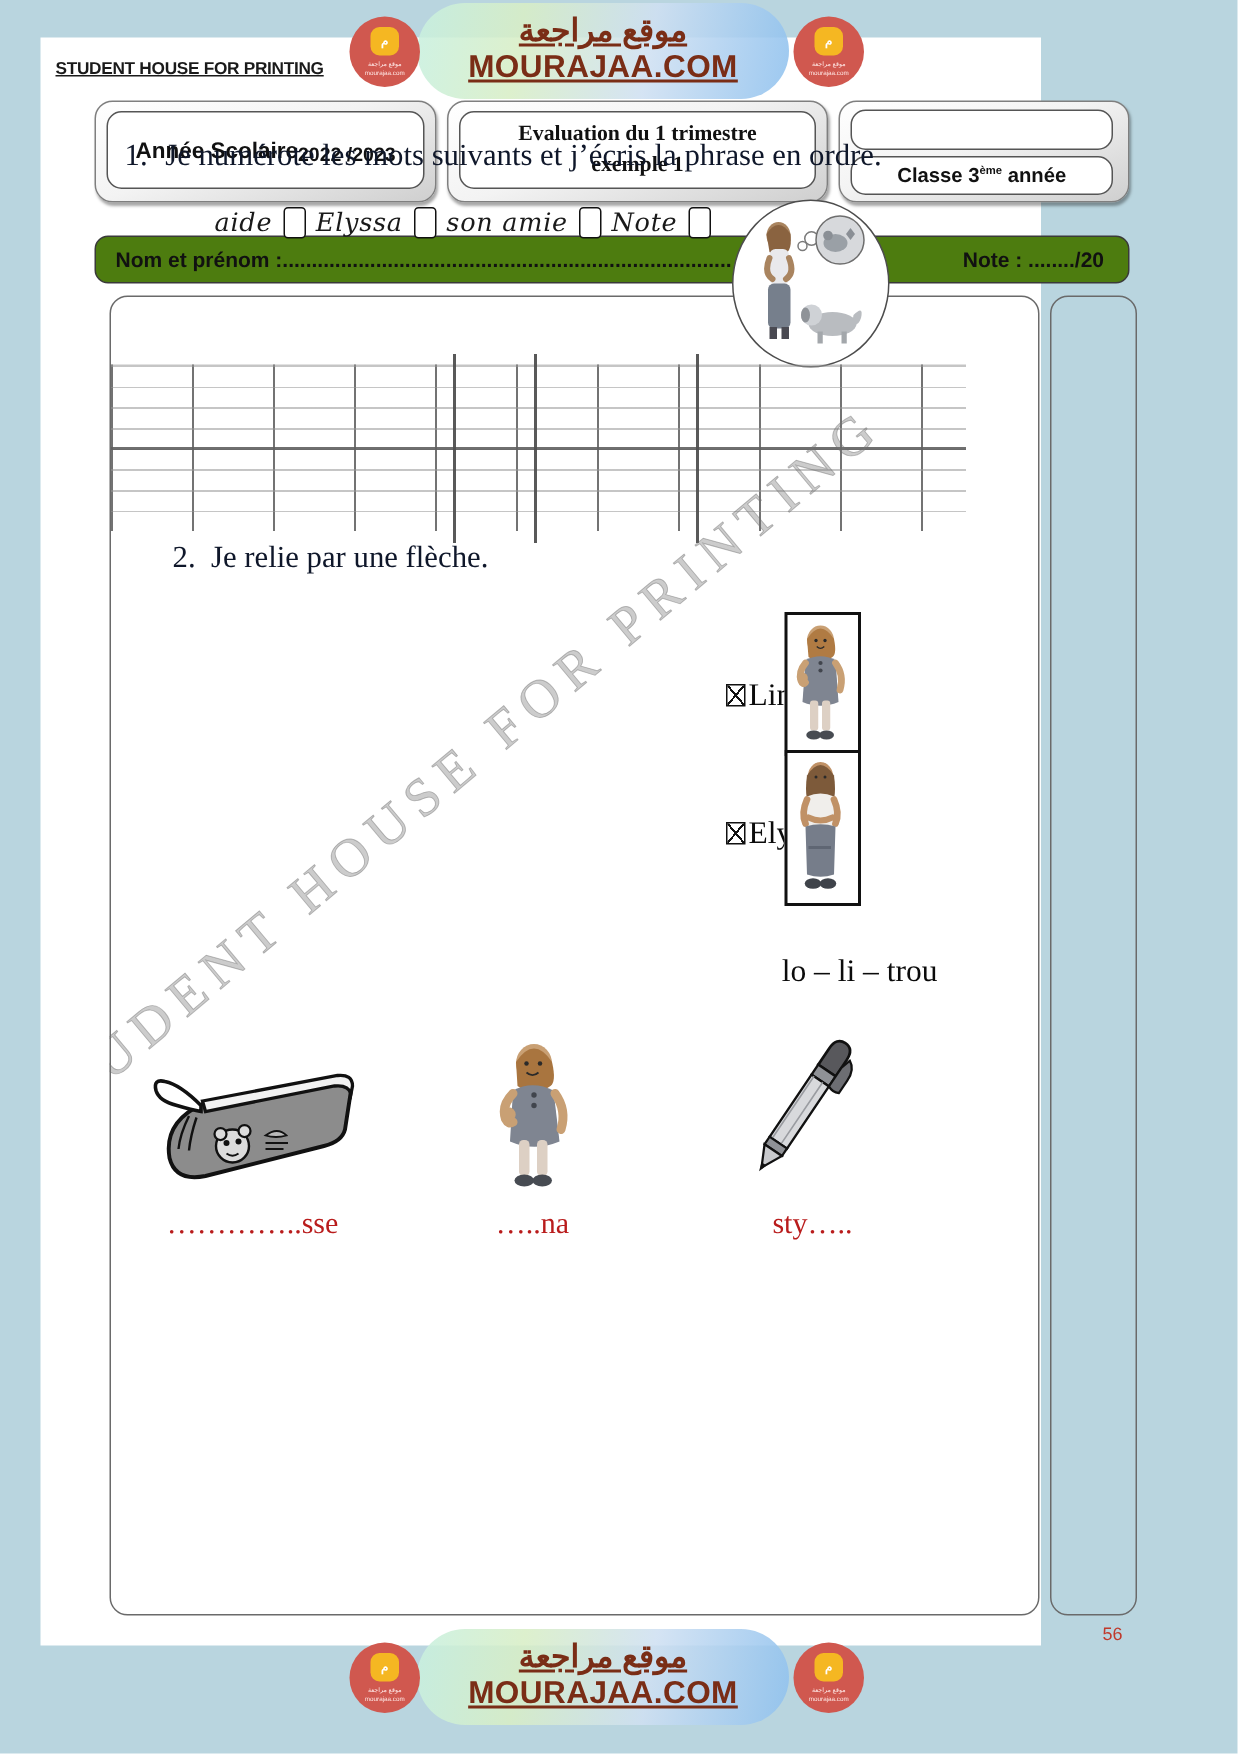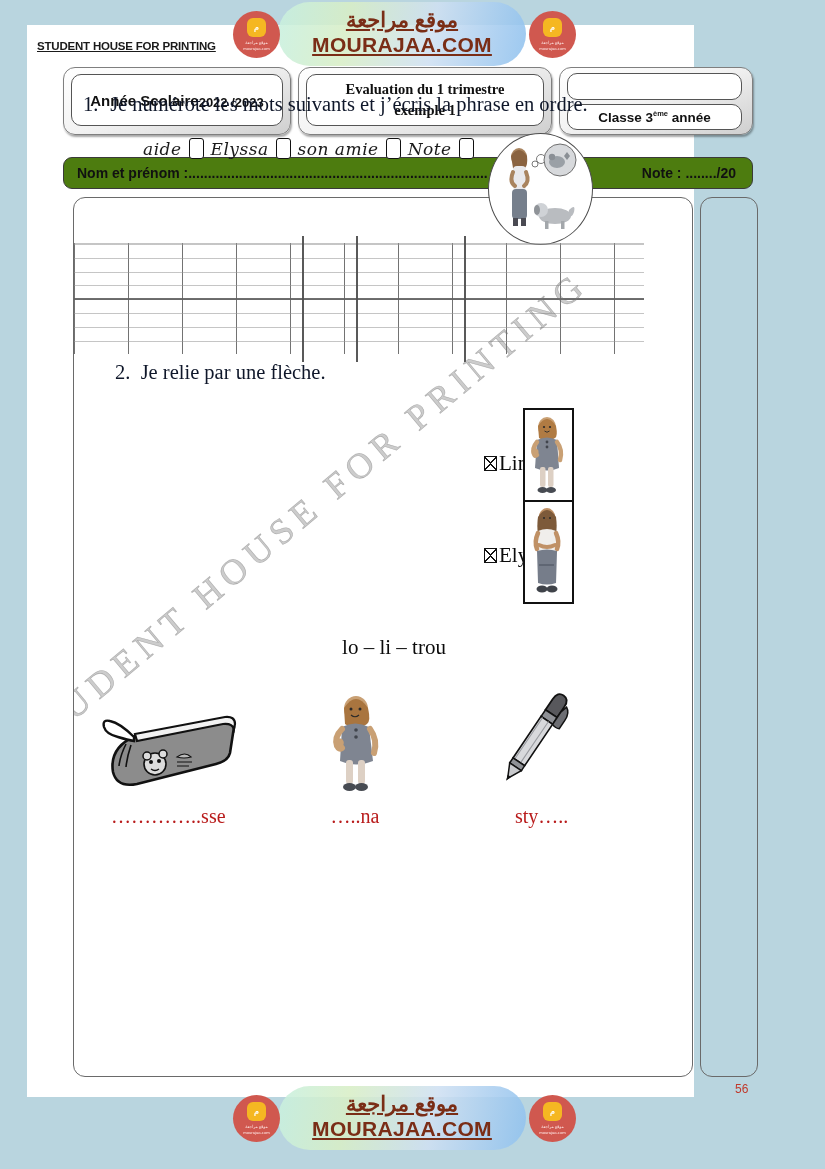--- a/index.html
+++ b/index.html
@@ -250,21 +250,21 @@
     background:#fff;
     overflow:hidden;
     z-index:4;
   }
   .imgbox.a{ top:383px; height:92px;}
   .imgbox.b{ top:475px; height:100px;}
 
   
   .ex3{ left:78px; top:588px; width:520px;}
   .ex3 .syl{
-    text-align:center;
+    text-align:right;
     margin-top:22px;
     margin-left:58px;
     font-family:"Liberation Serif",serif;
     font-size:21px; color:#0b0b0b;
   }
   .ex3-items{
     position:absolute;
     left:48px; top:660px;
     width:560px; height:150px;
     display:flex;

